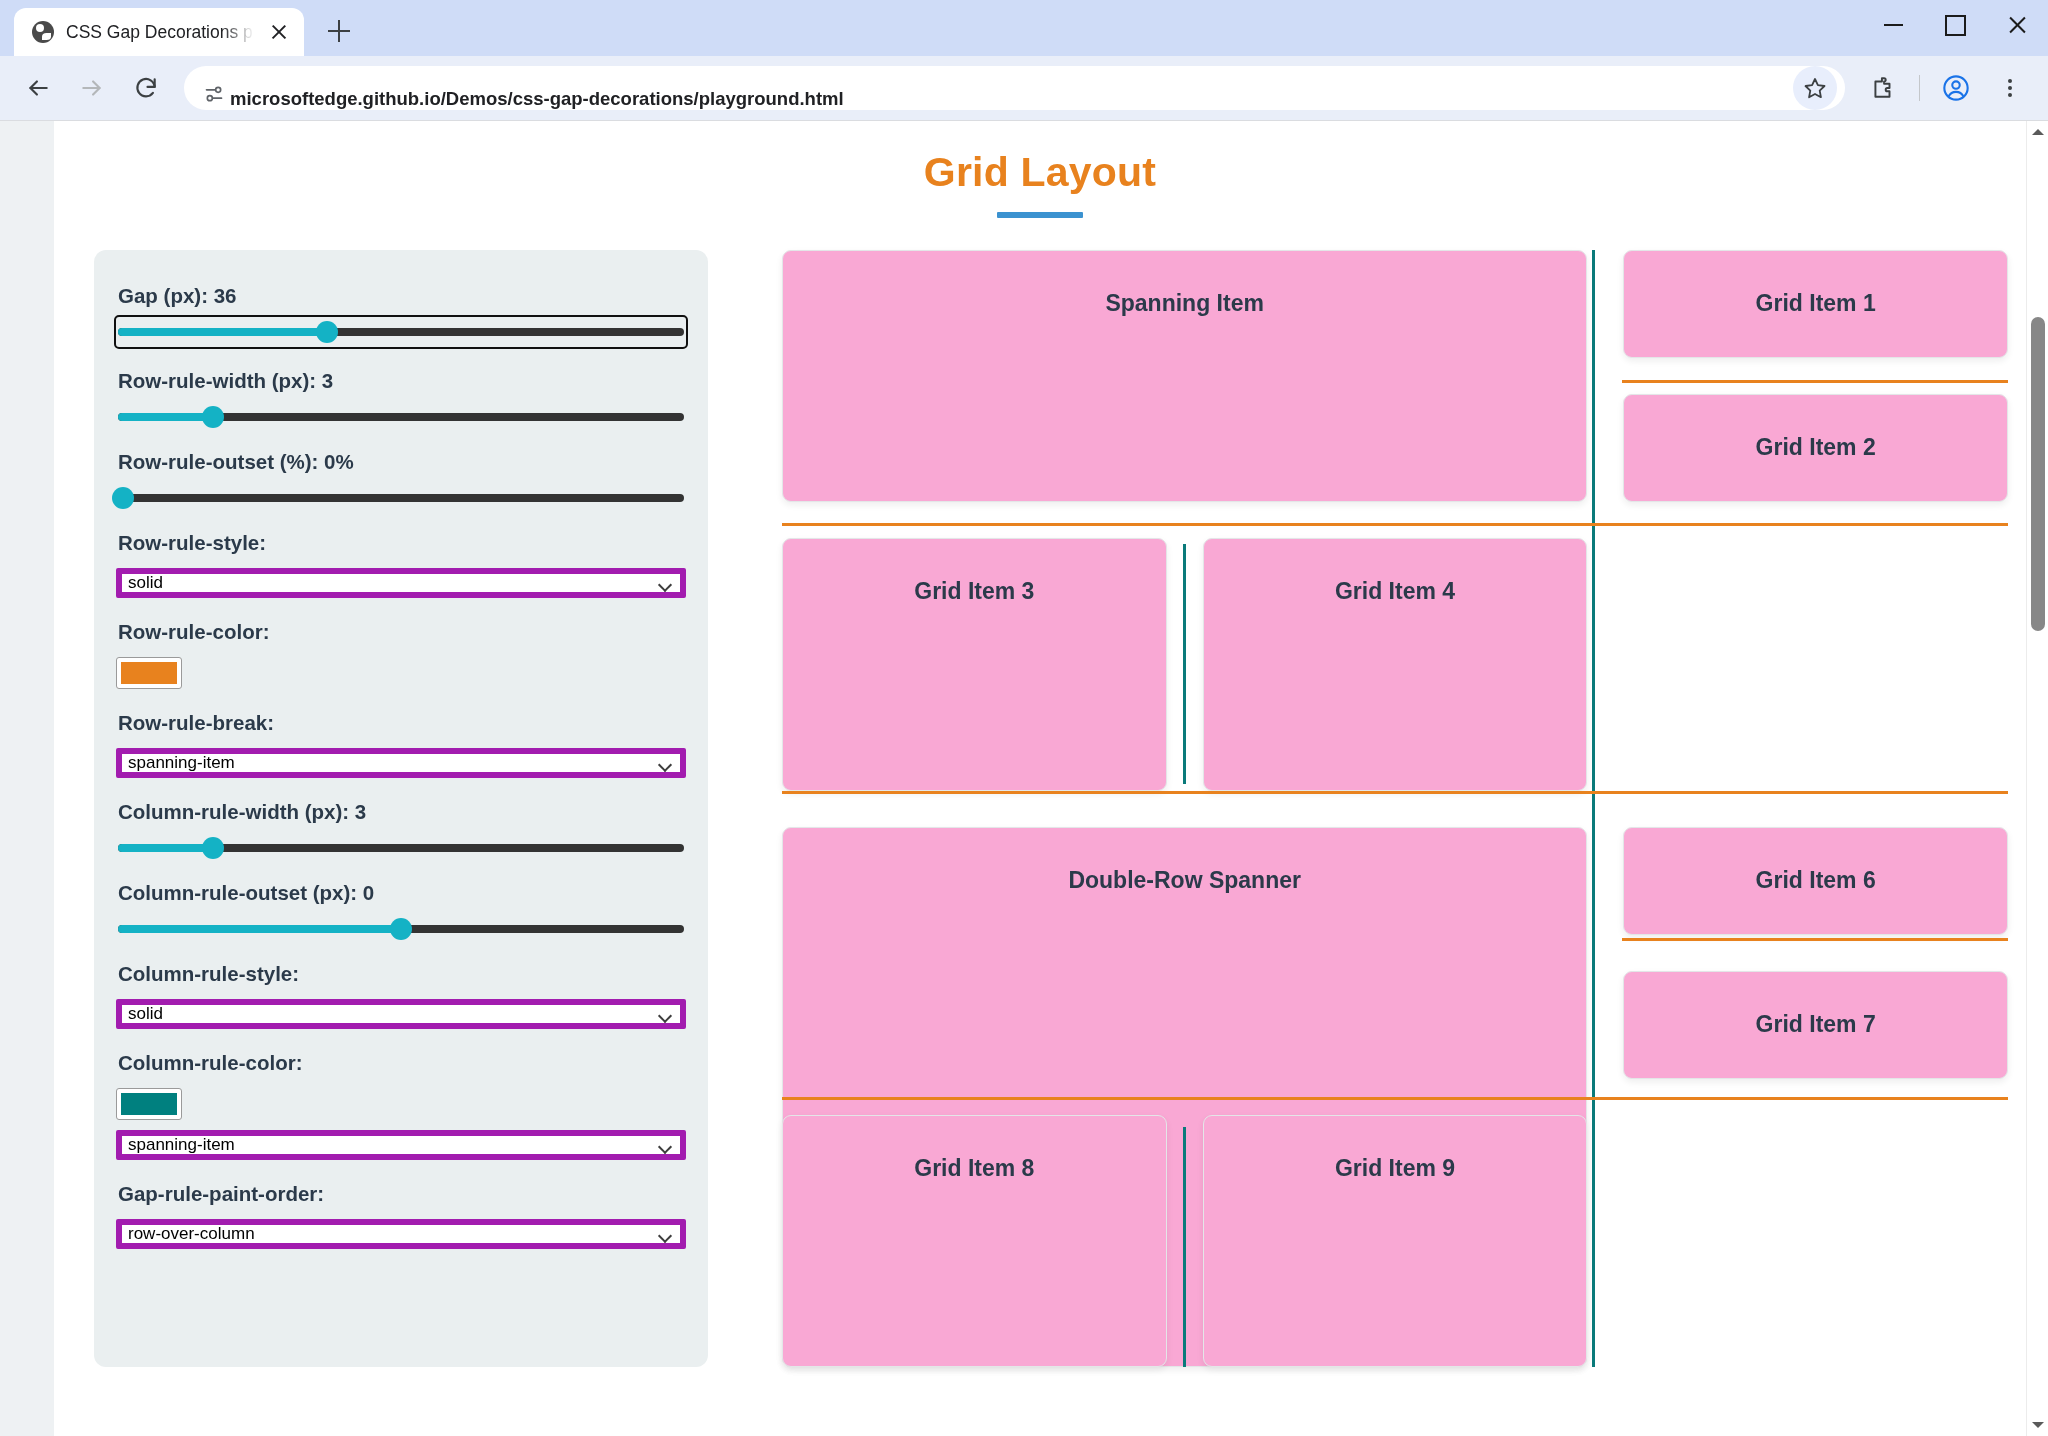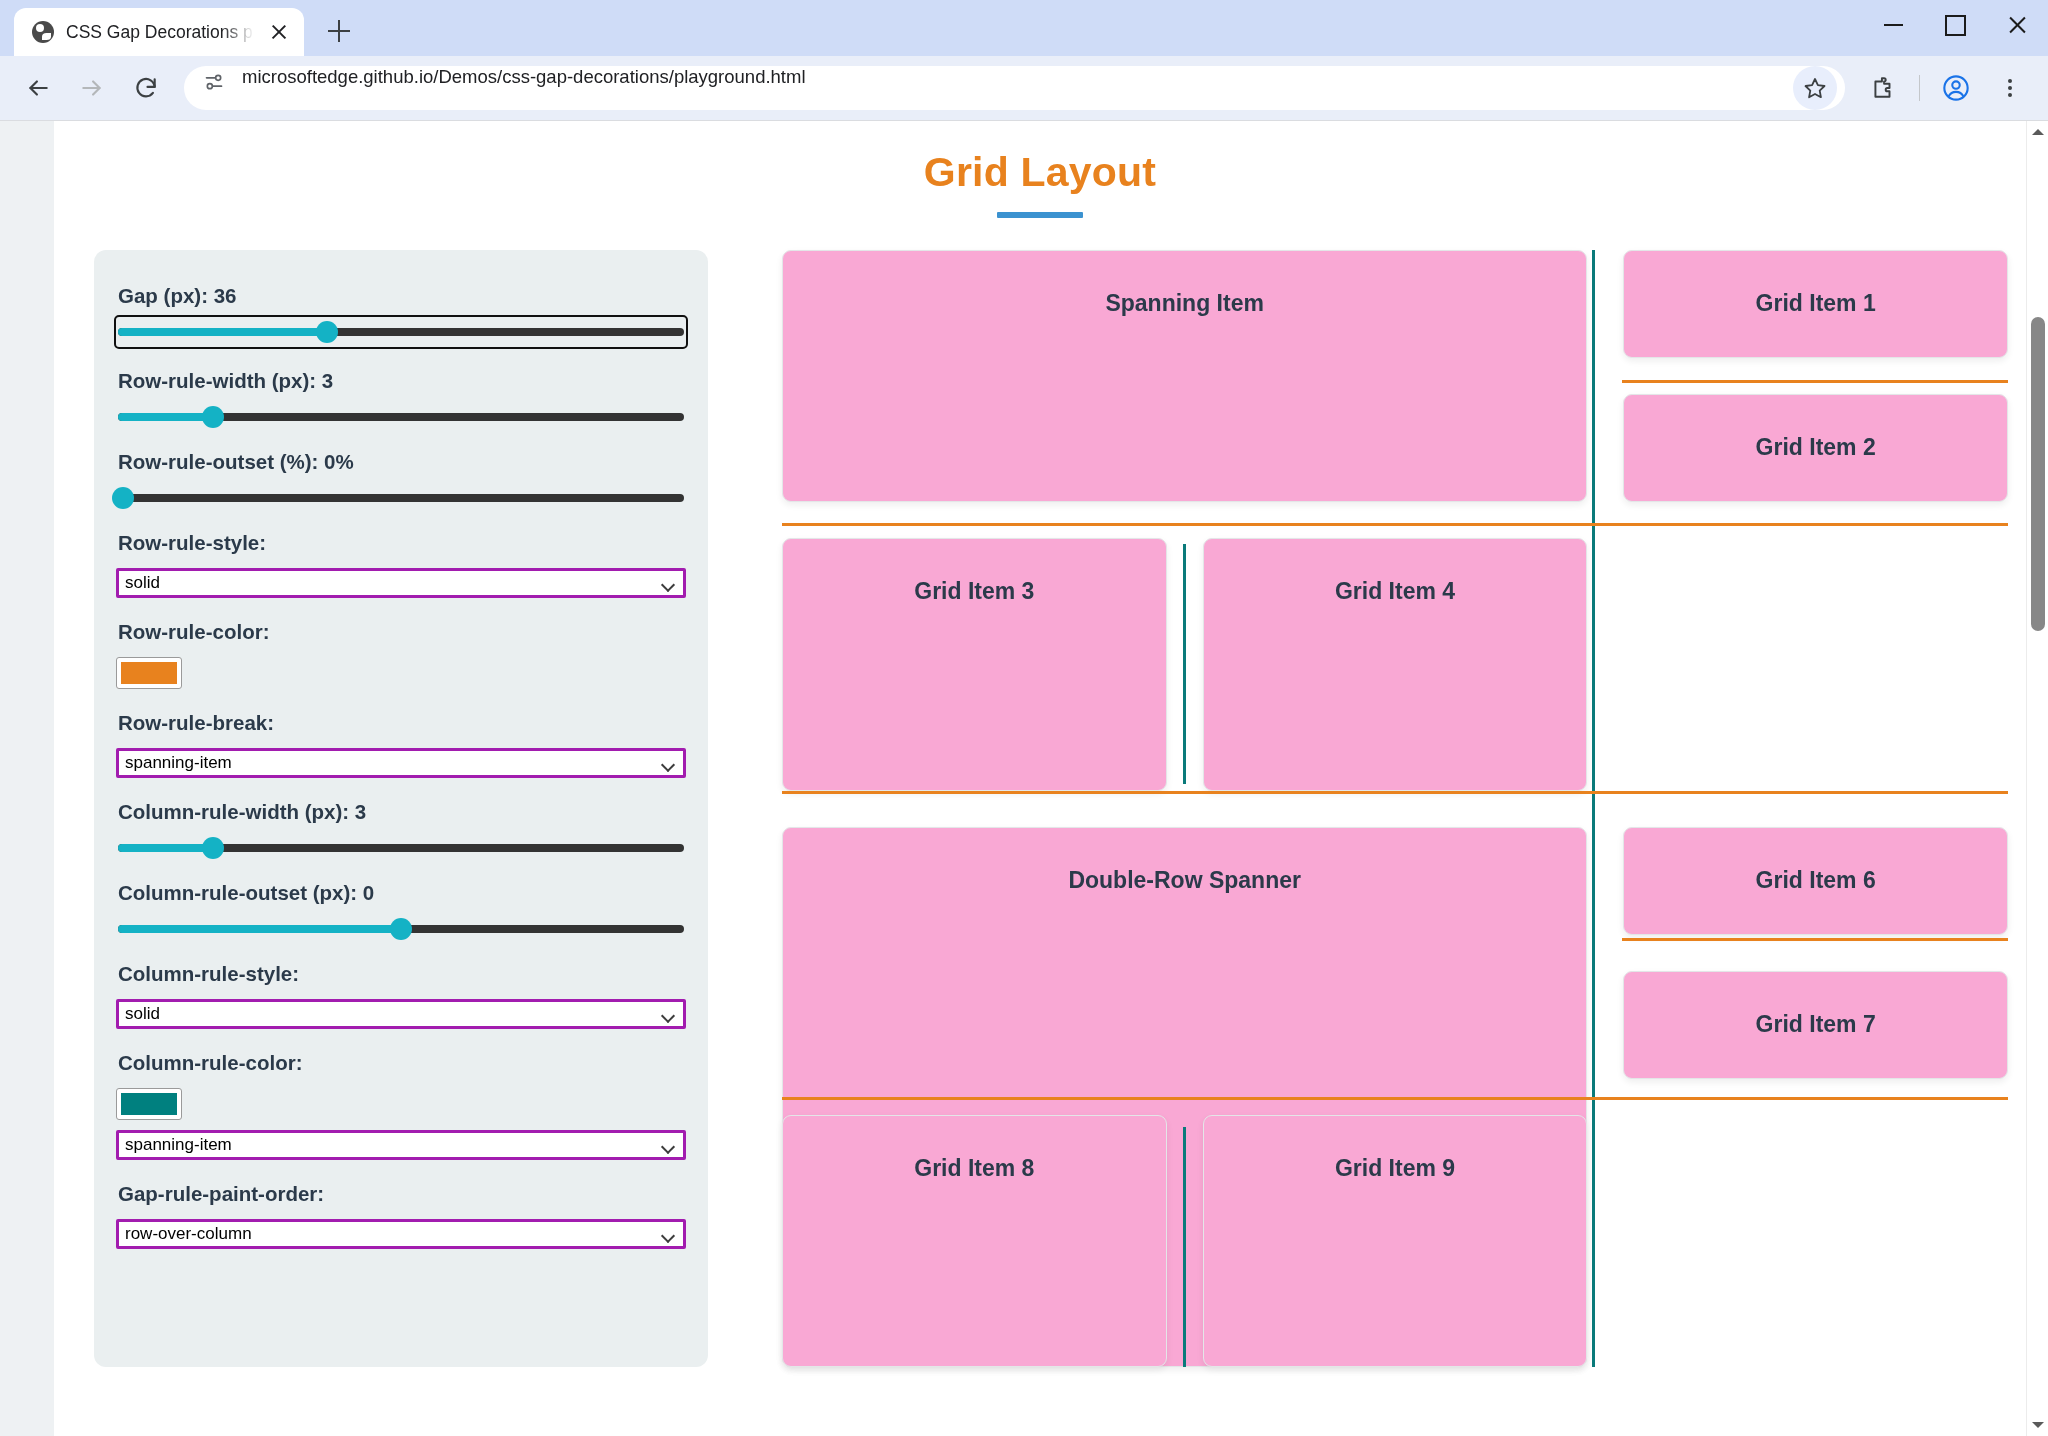--- a/index.html
+++ b/index.html
@@ -130,25 +130,26 @@
     border-radius: 50%;
     cursor: pointer;
   }
   .navbtn svg { display: block; }
 
   .omnibox {
     flex: 1;
     height: 44px;
     background: #ffffff;
     border-radius: 22px;
-    display: flex; align-items: flex-start;
+    display: flex; align-items: flex-end;
     padding: 0 8px 0 14px;
-    gap: 12px;
+    gap: 0;
     margin: 0 8px;
     min-width: 0;
+    font-weight: bold;
   }
   .site-icon {
     width: 32px; height: 32px; flex: 0 0 32px;
     display: flex; align-items: center; justify-content: center;
     border-radius: 50%;
   }
   .url {
     flex: 1;
     font-size: 18.5px;
     color: #202124;
@@ -261,21 +262,21 @@
     background: #14b2c5;
     border-radius: 50%;
     cursor: pointer;
   }
 
   
   .select {
     width: 100%;
     height: 30px;
     background: #ffffff;
-    border: 3px solid #a21caf;
+    border: 6px solid #a21caf;
     border-radius: 2px;
     display: flex; align-items: center;
     padding: 0 8px 0 6px;
     font-size: 17px;
     color: #000000;
     margin-bottom: 8px;
     cursor: pointer;
     position: relative;
   }
   .select span { flex: 1; }

